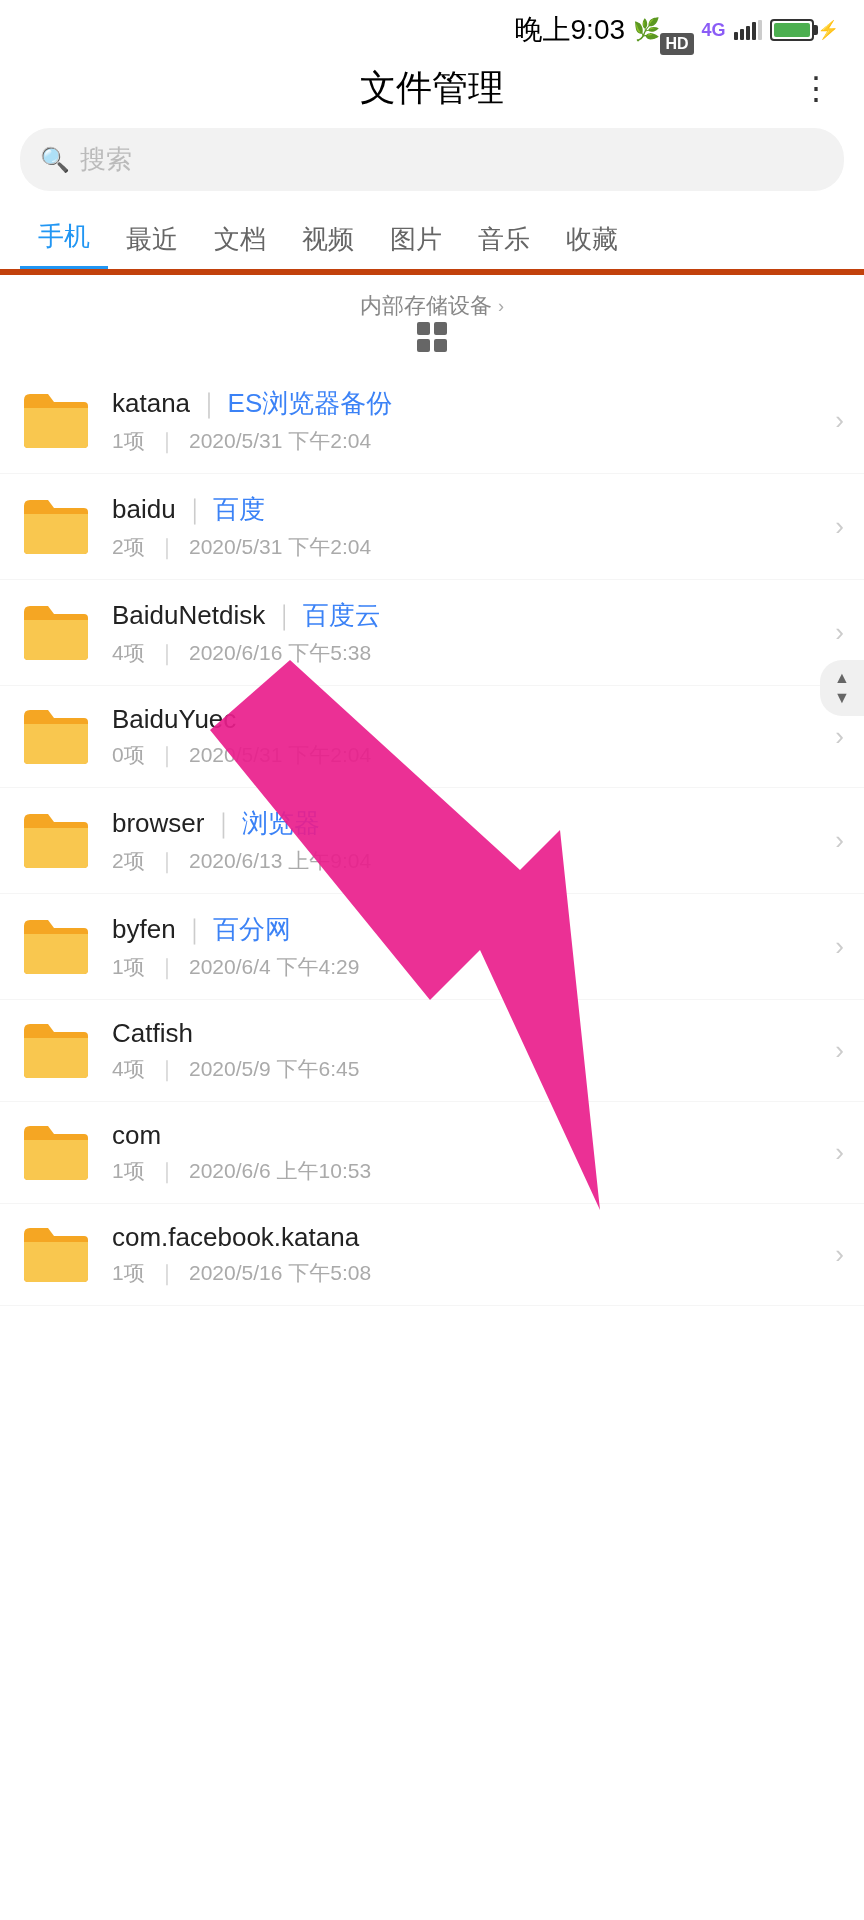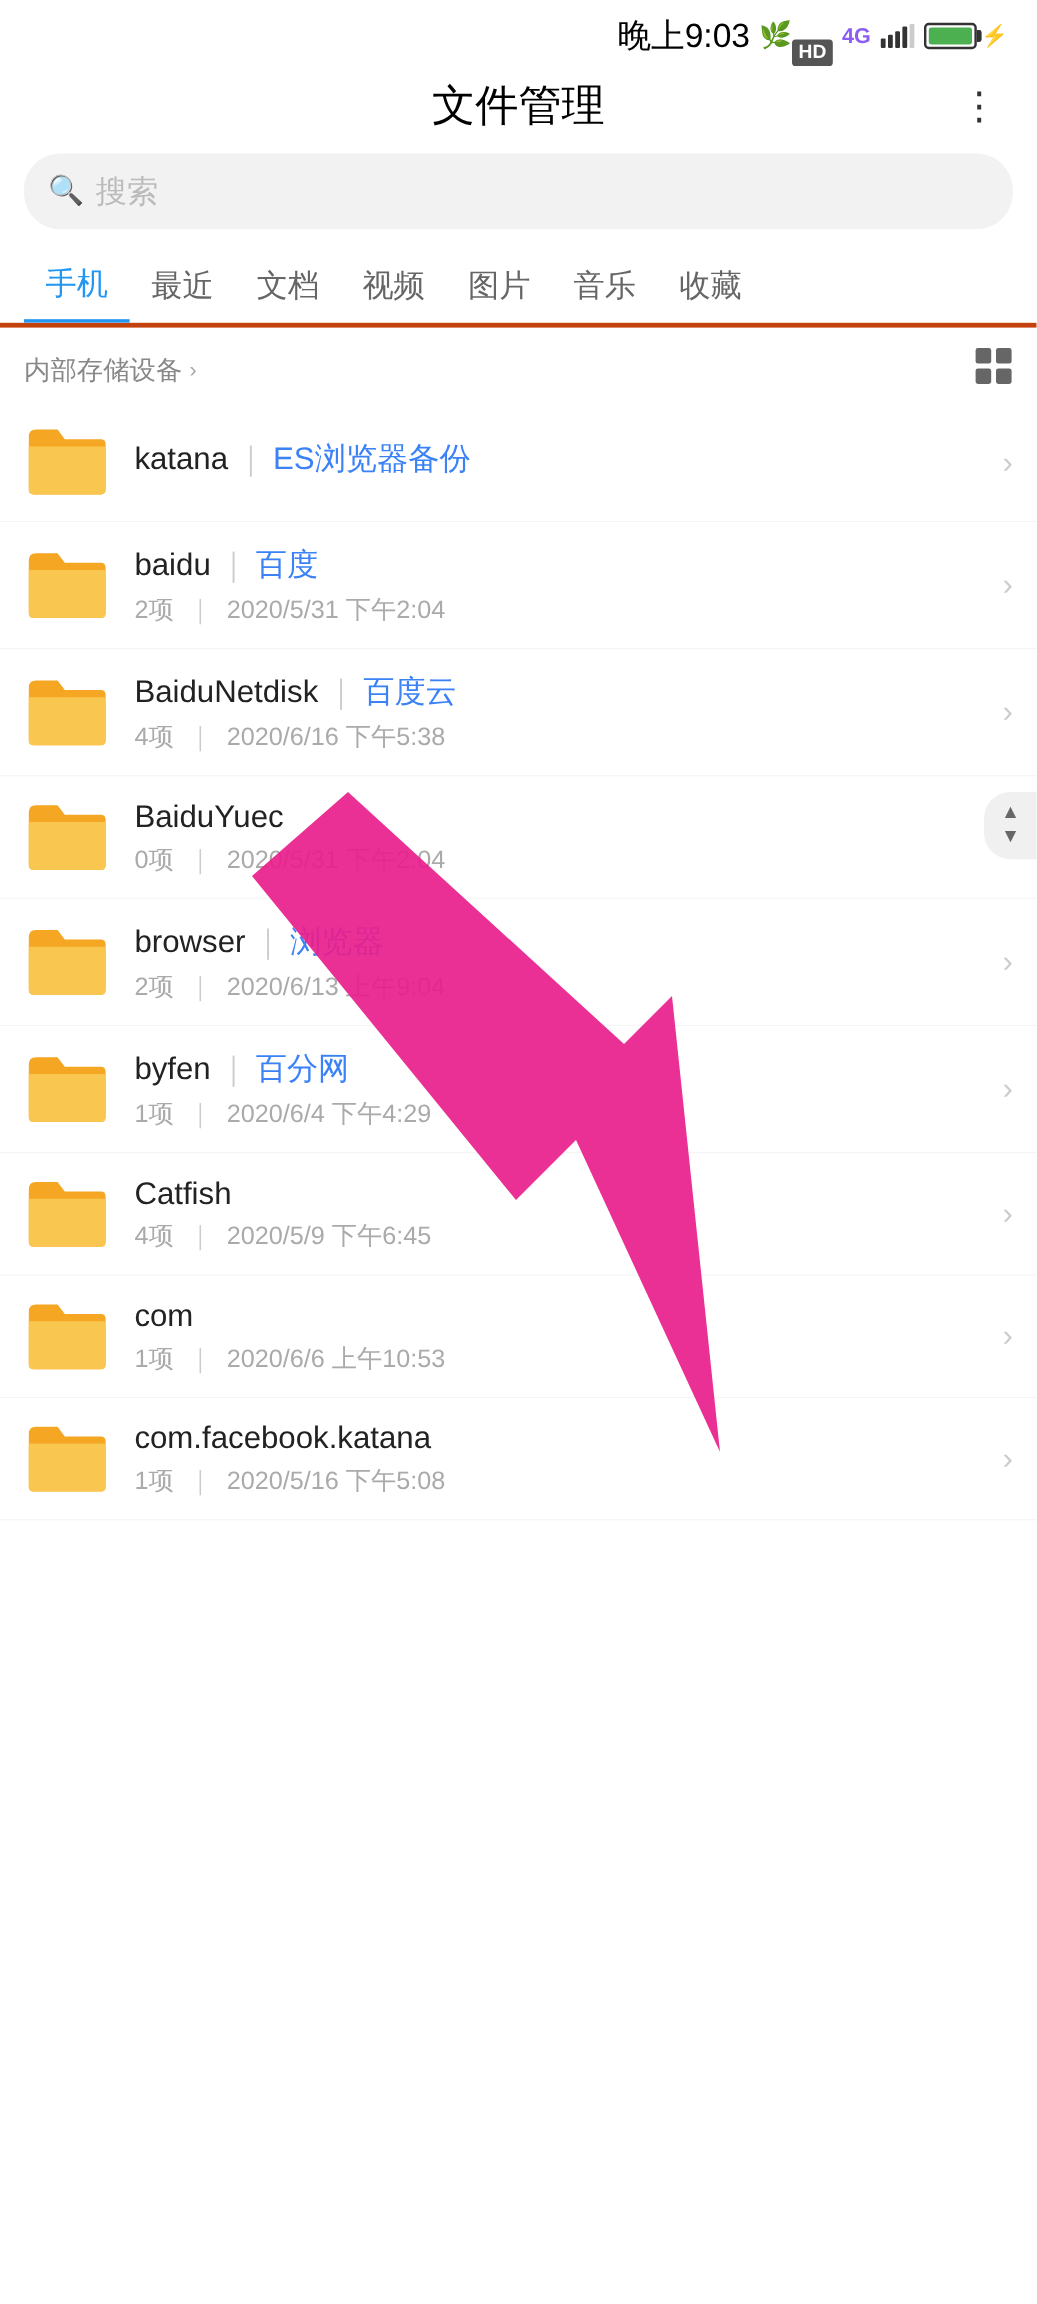--- a/index.html
+++ b/index.html
@@ -149,23 +149,23 @@
     }
 
     .search-placeholder {
       font-size: 26px;
       color: #bbb;
     }
 
     
     .tabs-container {
       display: flex;
-      align-items: center;
+      align-items: flex-end;
       padding: 0 20px;
-      border-bottom: 4px solid #c2410c;
+      border-bottom: 6px solid #c2410c;
       overflow: hidden;
     }
 
     .tab-item {
       padding: 12px 18px;
       font-size: 26px;
       color: #666;
       white-space: nowrap;
       cursor: pointer;
     }
@@ -175,20 +175,21 @@
       border-bottom: 3px solid #2196F3;
       font-weight: 500;
     }
 
     
     .breadcrumb-row {
       display: flex;
       align-items: center;
       justify-content: space-between;
       padding: 16px 20px 8px 20px;
+      flex-direction: column;
     }
 
     .breadcrumb {
       display: flex;
       align-items: center;
       gap: 6px;
       font-size: 22px;
       color: #888;
     }
 
@@ -368,20 +369,25 @@
         <svg width="72" height="62" viewBox="0 0 72 62" fill="none">
           <path d="M4 10 Q4 4 10 4 L28 4 L34 12 L64 12 Q68 12 68 16 L68 54 Q68 58 64 58 L8 58 Q4 58 4 54 Z" fill="#F5A623"></path>
           <path d="M4 18 L68 18 L68 54 Q68 58 64 58 L8 58 Q4 58 4 54 Z" fill="#F9C74F"></path>
         </svg>
       </div>
       <div class="file-info">
         <div class="file-name">
           <span>katana</span>
           <span class="separator">｜</span>
           <span class="file-name-cn">ES浏览器备份</span>
+        </div>
+        <div class="file-meta">
+          <span>1项</span>
+          <span class="separator">｜</span>
+          <span>2020/5/31 下午2:04</span>
         </div>
       </div>
       <span class="chevron-right">›</span>
     </div>
 
     <div class="file-item">
       <div class="folder-icon">
         <svg width="72" height="62" viewBox="0 0 72 62" fill="none">
           <path d="M4 10 Q4 4 10 4 L28 4 L34 12 L64 12 Q68 12 68 16 L68 54 Q68 58 64 58 L8 58 Q4 58 4 54 Z" fill="#F5A623"></path>
           <path d="M4 18 L68 18 L68 54 Q68 58 64 58 L8 58 Q4 58 4 54 Z" fill="#F9C74F"></path>

